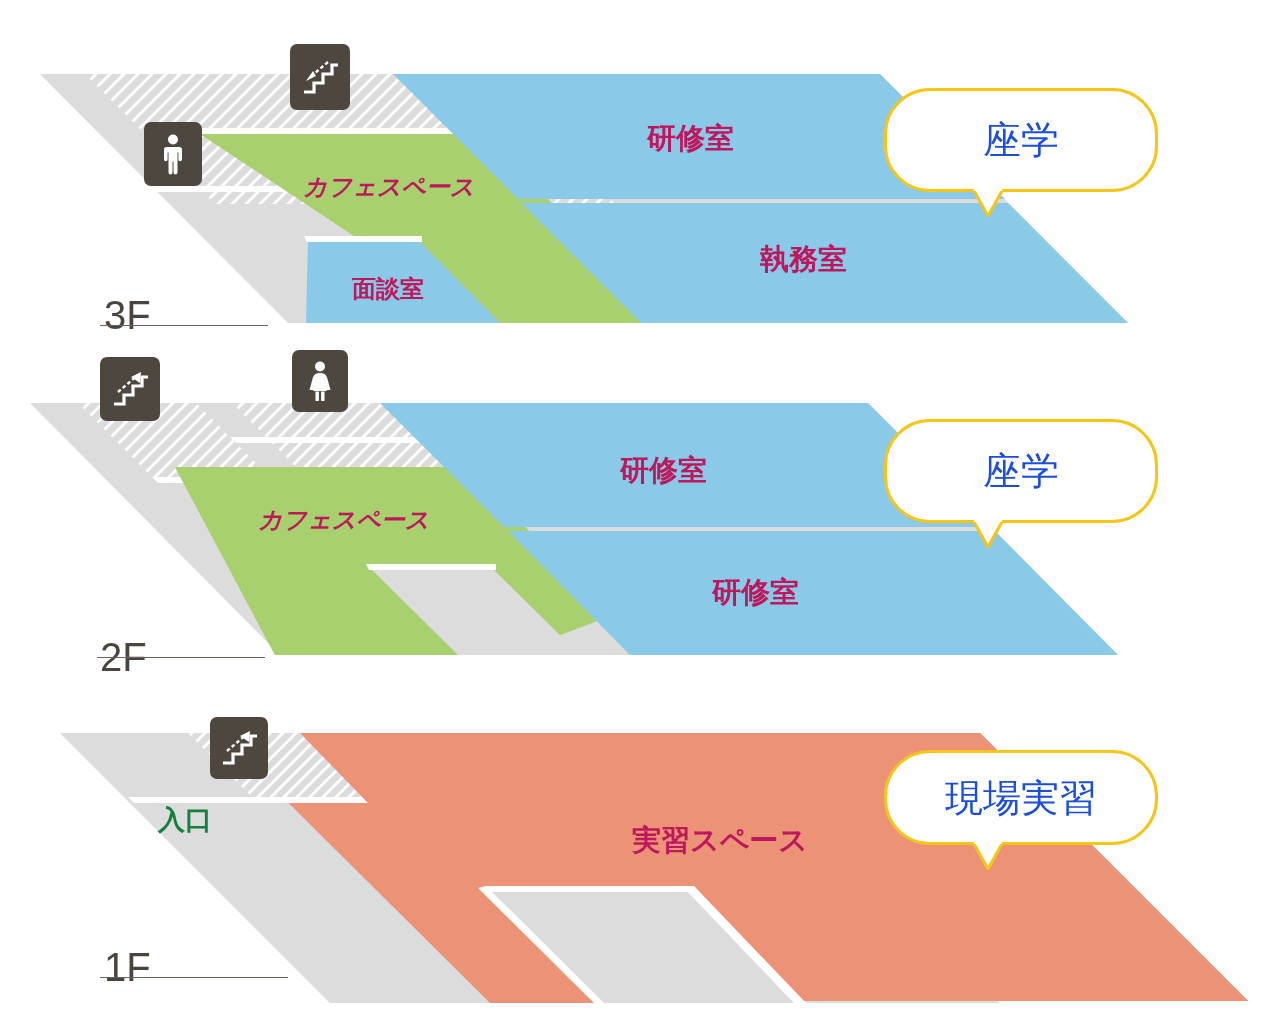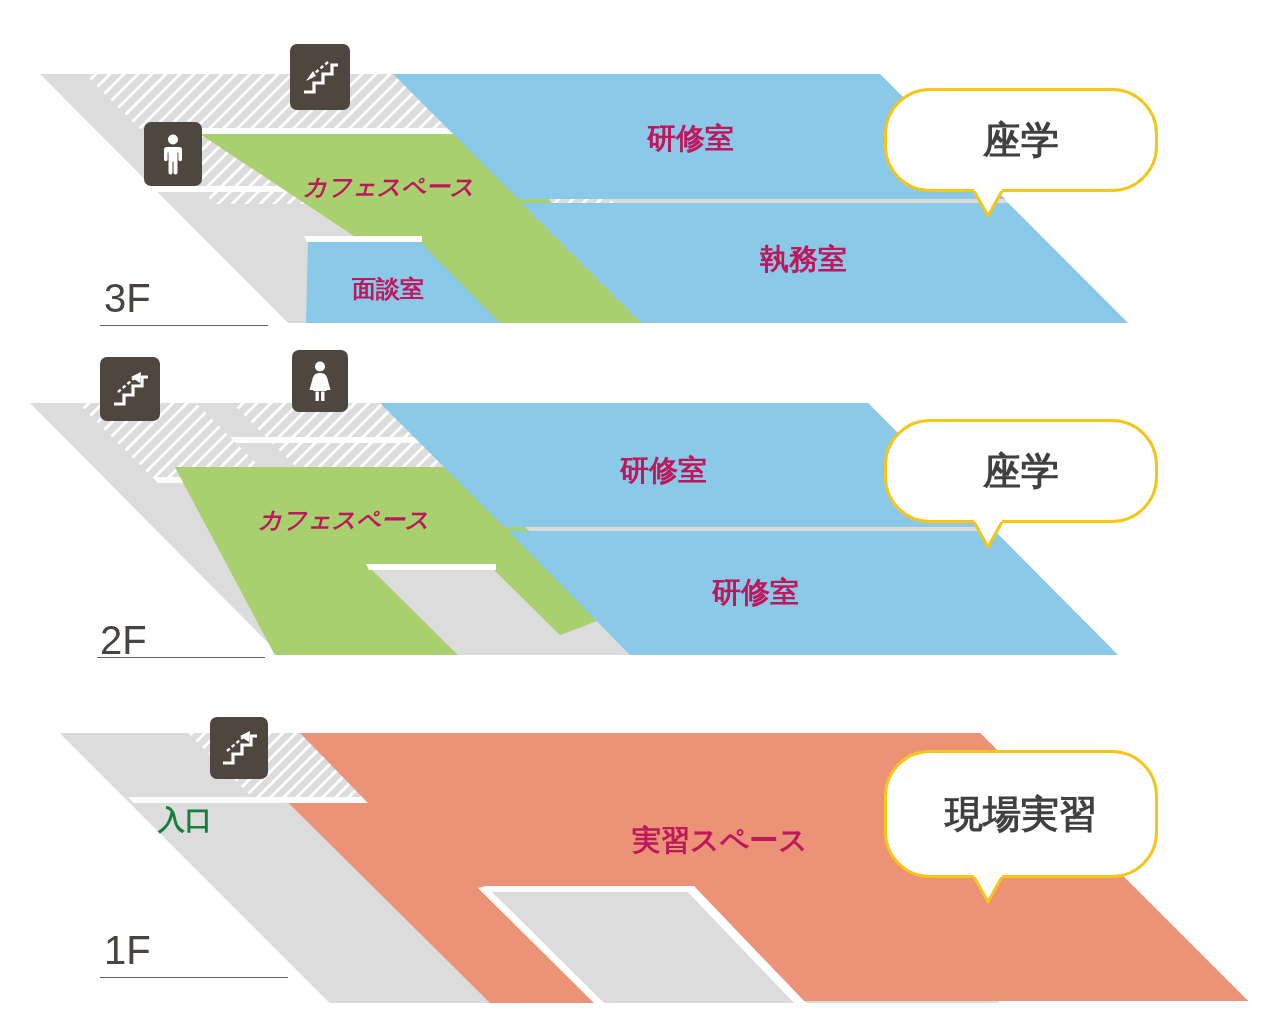--- a/index.html
+++ b/index.html
@@ -11,20 +11,21 @@
   svg.floorsvg{position:absolute;left:0;top:0;width:1276px;height:1034px;overflow:visible;}
 
   .floor-label{
     position:absolute;
     color:#4A443E;
     font-size:40px;
     font-weight:400;
     letter-spacing:0px;
     line-height:1;
     font-family:"Liberation Sans","DejaVu Sans",sans-serif;
+    margin-top:17px;
   }
   .floor-rule{
     position:absolute;
     height:1px;background:#6b645c;
   }
 
   
   .sign{
     position:absolute;
     background:#4E4740;
@@ -59,22 +60,22 @@
   
   .bubble{
     position:absolute;
     background:#ffffff;
     border:3px solid #F5C518;
     border-radius:46px;
     display:flex;align-items:center;justify-content:center;
     box-sizing:border-box;
   }
   .bubble span{
-    color:#404040;
-    font-weight:700;
+    color:#1d4ed8;
+    font-weight:400;
     font-family:"DejaVu Sans","Liberation Sans",sans-serif;
     line-height:1;
     white-space:nowrap;
   }
   .bubble .tail{
     position:absolute;
     width:34px;height:28px;
     bottom:-28px;
   }
 </style>
@@ -258,21 +259,21 @@
       <polyline points="4,36 14,36 14,27 23,27 23,18 32,18 32,9 38,9" fill="none" stroke="#ffffff" stroke-width="3.2" stroke-linejoin="miter"></polyline>
       <line x1="8" y1="24" x2="28" y2="7" stroke="#ffffff" stroke-width="2.4" stroke-dasharray="3.6 2.6"></line>
       <polygon points="31,4 30,15 21,9" fill="#ffffff"></polygon>
     </svg>
   </div>
 
   <div class="entrance-label" style="left:158px;top:806px;">入口</div>
 
   <div class="room-label big" style="left:632px;top:826px;text-align:center;">実習スペース</div>
 
-  <div class="bubble" style="left:884px;top:750px;width:274px;height:128px;">
+  <div class="bubble" style="left:884px;top:750px;width:274px;height:95px;">
     <span style="font-size:38px;">現場実習</span>
     <svg class="tail" viewBox="0 0 34 28" style="left:84px;">
       <polygon points="2,0 32,0 17,27" fill="#ffffff" stroke="#F5C518" stroke-width="3"></polygon>
       <rect x="3" y="-4" width="28" height="6" fill="#ffffff"></rect>
     </svg>
   </div>
 
   <div class="floor-label" style="left:104px;top:930px;">1F</div>
   <div class="floor-rule" style="left:100px;top:977px;width:188px;"></div>
 

